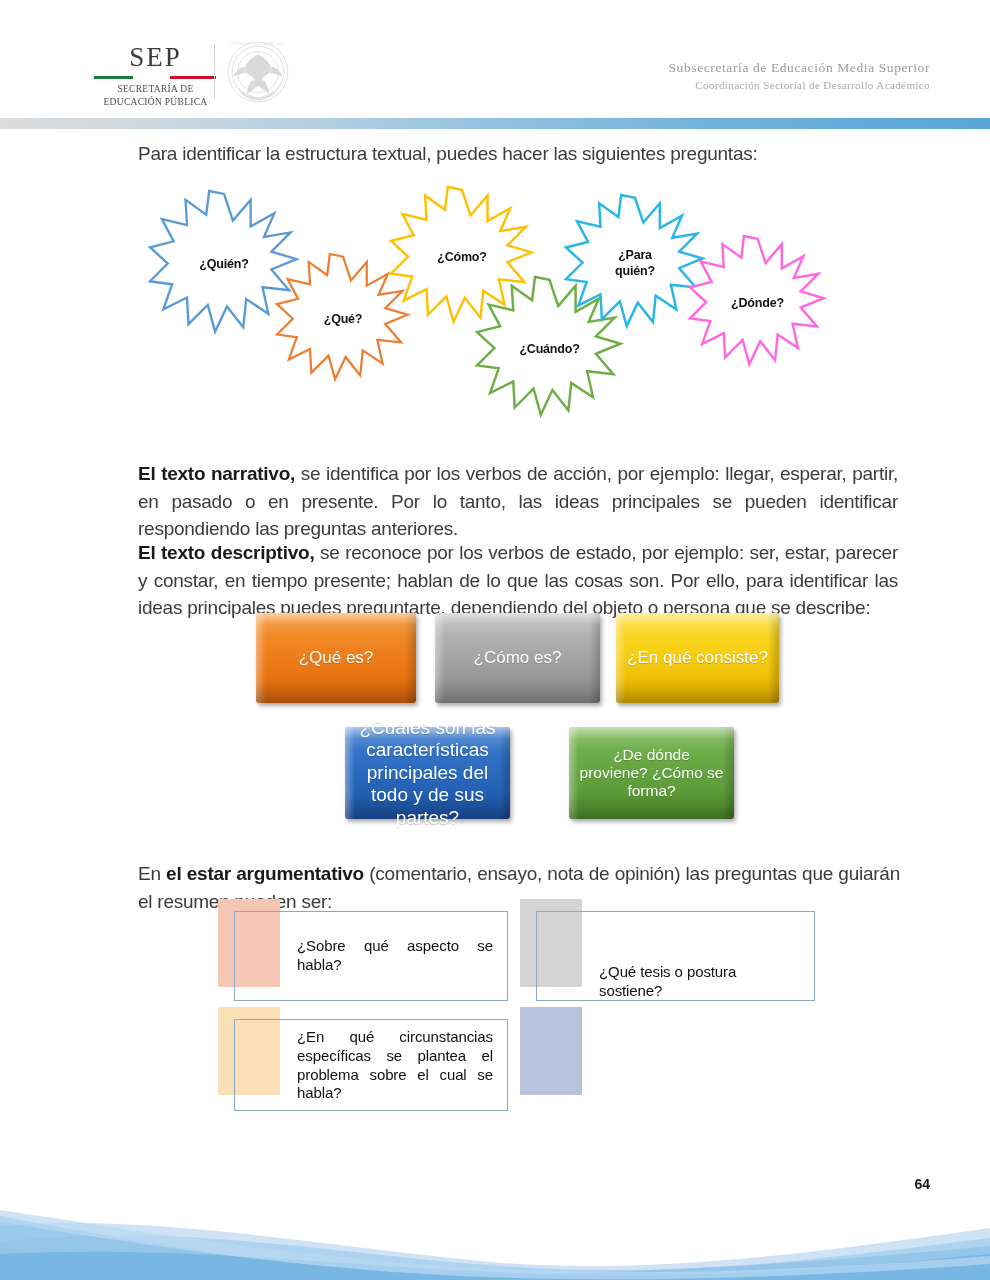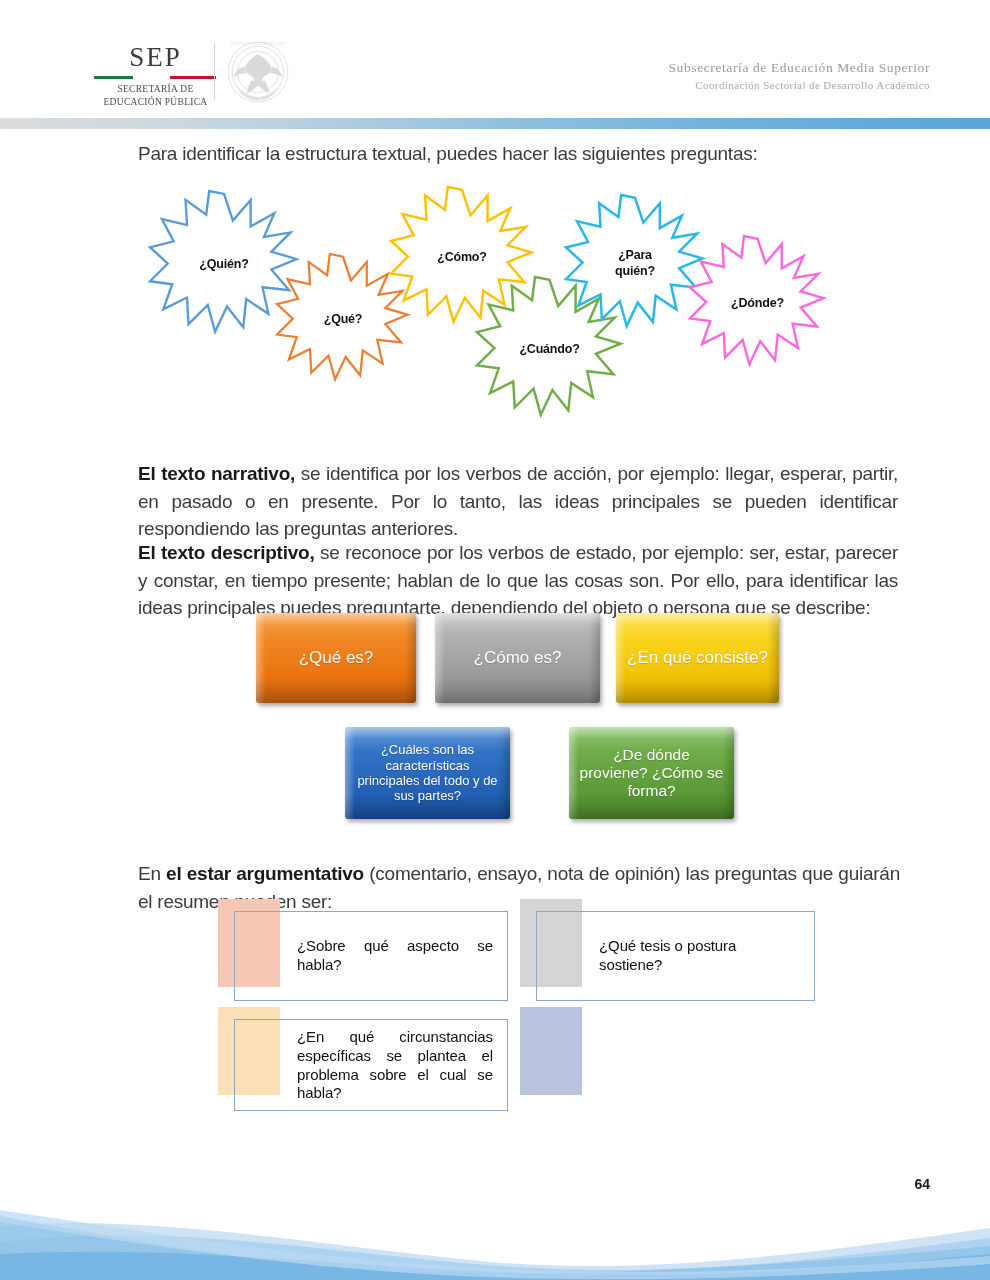--- a/index.html
+++ b/index.html
@@ -252,21 +252,21 @@
     </div>
     <div class="bevel-box" style="left:435px;top:0;width:165px;height:90px;background:linear-gradient(to bottom,#bdbdbd 0%,#ababab 38%,#989898 72%,#939393 100%);">
       <span class="bx-txt">¿Cómo es?</span>
     </div>
     <div class="bevel-box" style="left:616px;top:0;width:163px;height:90px;background:linear-gradient(to bottom,#fbdc3a 0%,#f8d117 38%,#efc006 72%,#ecb800 100%);">
       <span class="bx-txt">¿En qué consiste?</span>
     </div>
   </div>
 
   <div class="boxrow" style="top:598px;height:105px;">
-    <div class="bevel-box" style="left:345px;top:0;width:165px;height:92px;background:linear-gradient(to bottom,#4181cf 0%,#2f6fc4 35%,#2360b4 72%,#1e55a8 100%);font-size:13px;">
+    <div class="bevel-box" style="left:345px;top:0;width:165px;height:92px;background:linear-gradient(to bottom,#4181cf 0%,#2f6fc4 35%,#2360b4 72%,#1e55a8 100%);font-size:19px;">
       <span class="bx-txt">¿Cuáles son las características principales del todo y de sus partes?</span>
     </div>
     <div class="bevel-box" style="left:525px;top:0;width:165px;height:92px;background:linear-gradient(to bottom,#7cb95a 0%,#6aa945 35%,#5b9a37 72%,#52922f 100%);font-size:15.5px;margin-left:44px;">
       <span class="bx-txt">¿De dónde proviene? ¿Cómo se forma?</span>
     </div>
   </div>
 
   <div class="para" id="argumentative-para">
     <span>En </span><b>el estar argumentativo</b><span> (comentario, ensayo, nota de opinión) las preguntas que guiarán el resumen pueden ser:</span>
   </div>
@@ -276,21 +276,21 @@
     <div class="argbox" style="left:218px;top:770px;width:290px;height:102px;">
       <div class="swatch" style="background:#f6c7b5;"></div>
       <div class="txtframe" style="width:274px;height:90px;">
         <div class="atxt">¿Sobre qué aspecto se habla?</div>
       </div>
     </div>
 
     <div class="argbox" style="left:520px;top:770px;width:295px;height:102px;">
       <div class="swatch" style="background:#d4d4d4;"></div>
       <div class="txtframe" style="width:279px;height:90px;">
-        <div class="atxt" style="text-align:left;">¿Qué tesis o postura sostiene?</div>
+        <div class="atxt" style="text-align:left;margin-top:26px;">¿Qué tesis o postura sostiene?</div>
       </div>
     </div>
 
     <div class="argbox" style="left:218px;top:878px;width:290px;height:110px;">
       <div class="swatch" style="background:#fbdfb6;"></div>
       <div class="txtframe" style="width:274px;height:92px;">
         <div class="atxt">¿En qué circunstancias específicas se plantea el problema sobre el cual se habla?</div>
       </div>
     </div>
 

